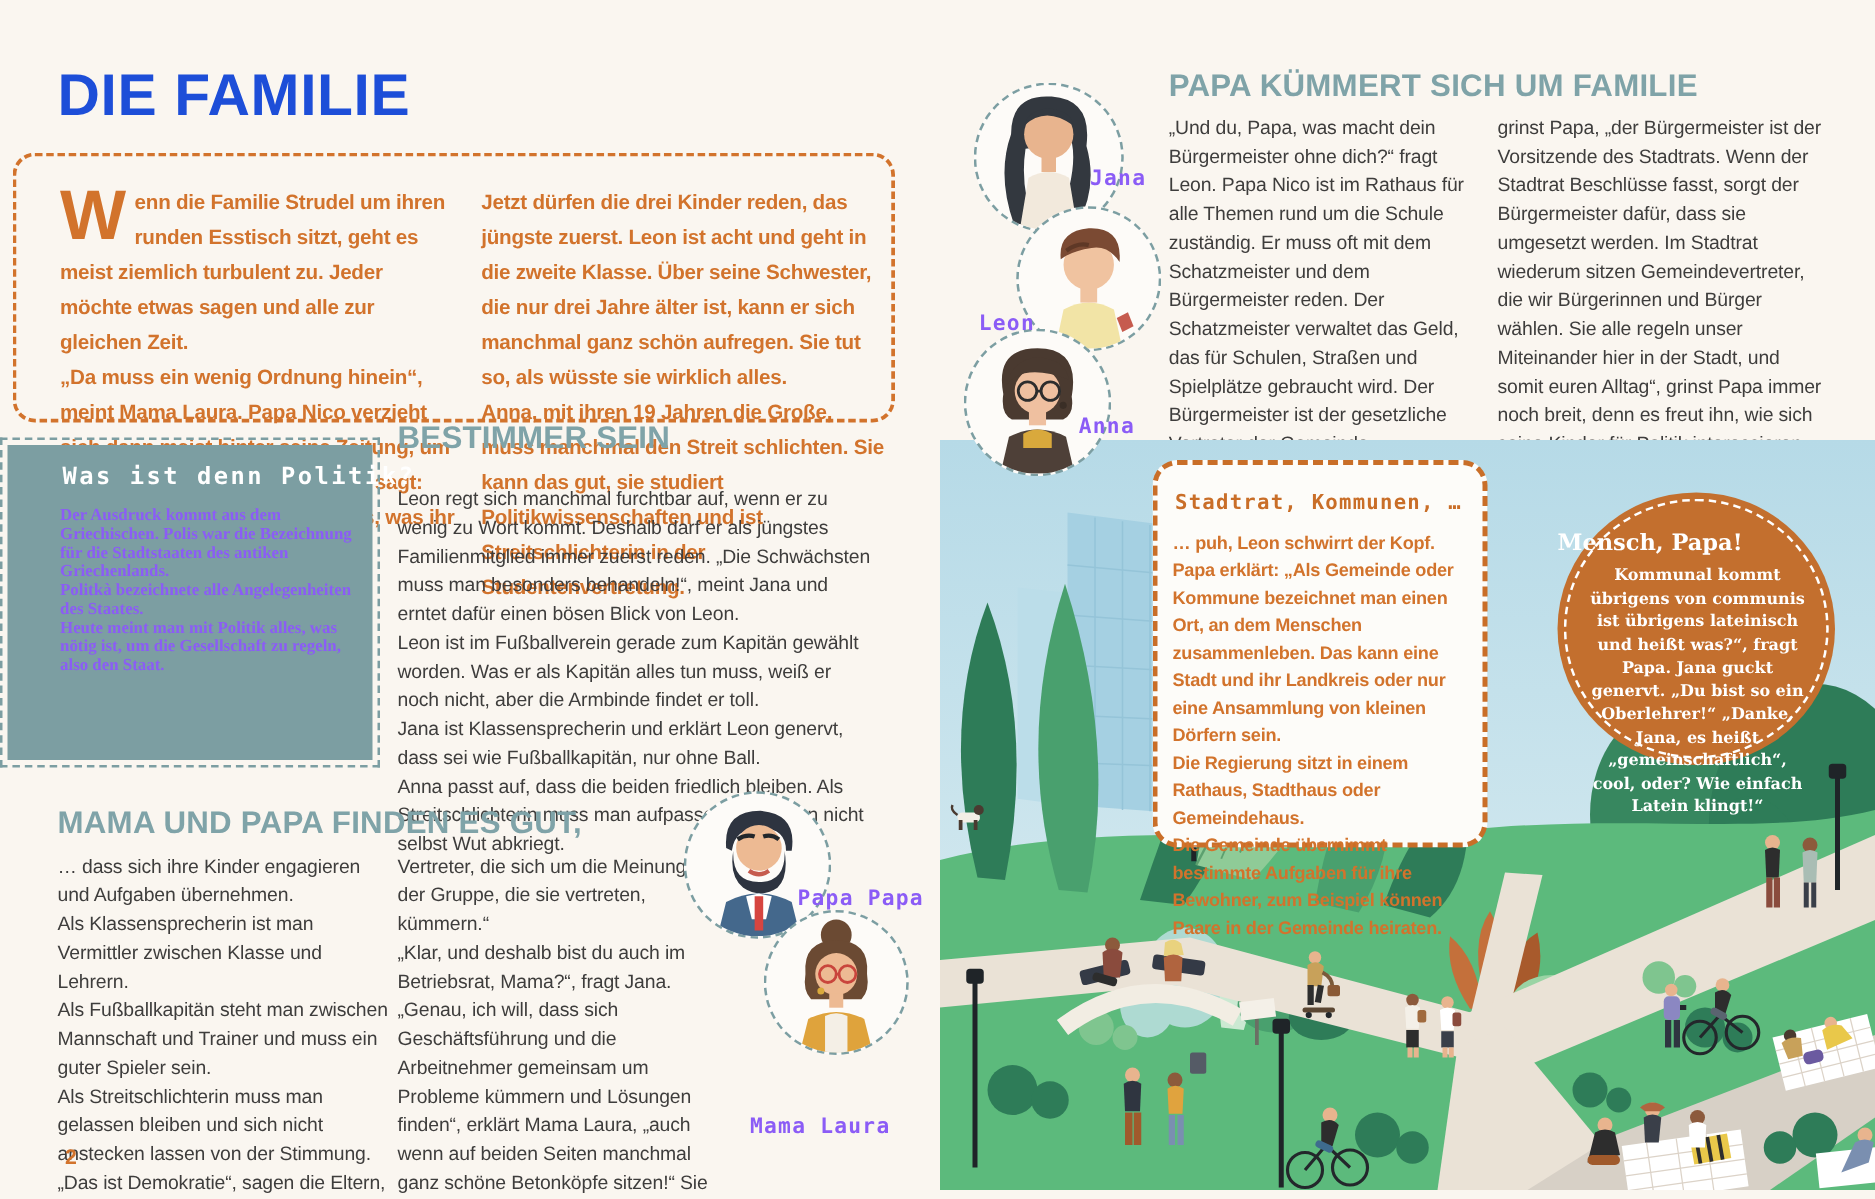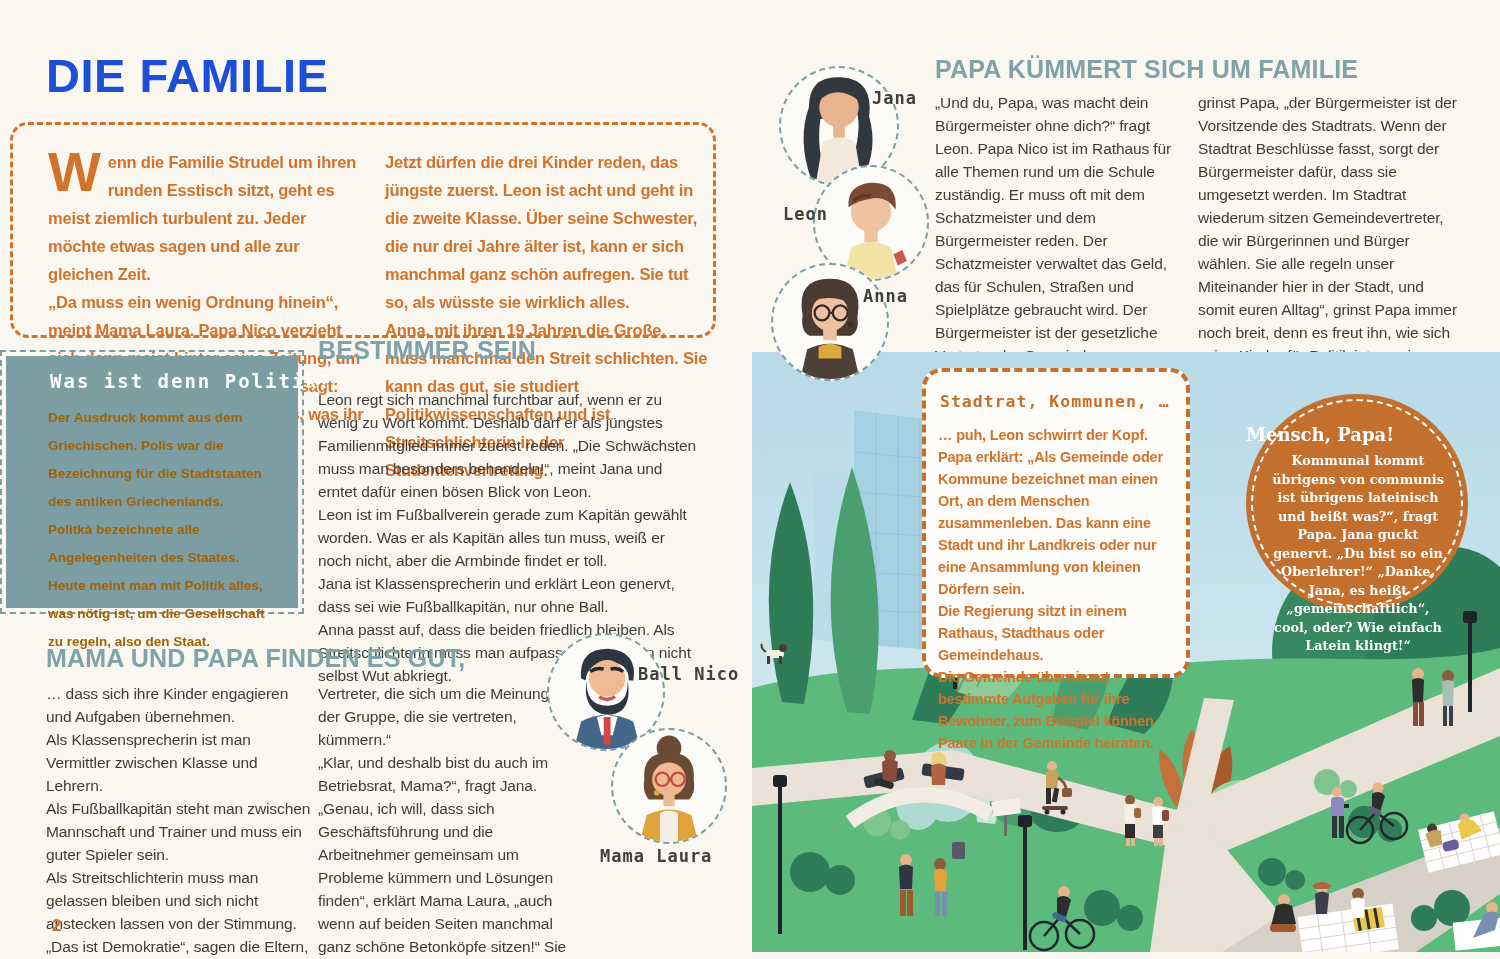--- a/index.html
+++ b/index.html
@@ -51,43 +51,43 @@
     background:#7C9EA2;
     outline:2px dashed #7C9EA2;outline-offset:4px;
   }
   .politik-title{
     left:50px;top:370px;
     font-family:"DejaVu Sans Mono", monospace;
     font-size:19px;font-weight:700;letter-spacing:2px;color:#FFFFFF;
   }
   .politik-body{
     left:48px;top:404px;width:234px;
-    font-family:Liberation Sans, sans-serif;font-weight:700;
-    font-size:13.5px;line-height:28px;color:#a16207;white-space:pre-line;
+    font-family:Liberation Serif, serif;font-weight:700;
+    font-size:13.5px;line-height:15px;color:#8b5cf6;white-space:pre-line;
   }
 
   
   .bestimmer-head{left:318px;top:336px;}
   .bestimmer-body{left:318px;top:388px;width:380px;}
   .mama-head{left:46px;top:644px;}
   .mama-col1{left:46px;top:682px;width:266px;}
   .mama-col2{left:318px;top:682px;width:252px;}
   .page-num{
     left:52px;top:916px;font-size:17px;font-weight:700;color:#D2732C;
   }
 
   
   .avatar{
     border-radius:50%;border:2px dashed #7C9EA2;
     background:#FDFBF8;overflow:hidden;z-index:6;
   }
   .avatar svg{display:block;width:100%;height:100%;}
   .av-label{
     font-family:"DejaVu Sans Mono", monospace;
-    font-size:17px;font-weight:700;letter-spacing:1px;color:#404040;z-index:7;
+    font-size:17px;font-weight:700;letter-spacing:1px;color:#8b5cf6;z-index:7;margin-top:45px;
   }
 
   
   .papa-head{left:935px;top:55px;}
   .papa-col1{left:935px;top:91px;width:246px;}
   .papa-col2{left:1198px;top:91px;width:266px;}
 
   
   .illustration{
     left:752px;top:352px;width:748px;height:600px;z-index:1;
@@ -478,21 +478,21 @@
     <path d="M28,38 Q26,12 52,12 Q78,14 74,40 L70,40 Q70,24 52,24 Q34,24 32,40Z" fill="#2E3440"></path>
     <circle cx="51" cy="38" r="16" fill="#EDBA93"></circle>
     <path d="M33,40 Q32,62 51,62 Q70,62 69,40 Q72,58 64,66 Q52,74 40,66 Q30,58 33,40Z" fill="#2E3440"></path>
     <path d="M44,54 q7,5 14,0" stroke="#C65B4E" stroke-width="3" fill="none"></path>
     <path d="M36,32 q6-4 12-2 M54,30 q6-2 11,2" stroke="#23272B" stroke-width="3" fill="none"></path>
     <path d="M28,76 Q50,64 74,76 L80,100 22,100 Z" fill="#44688C"></path>
     <path d="M42,72 L51,70 60,72 56,88 46,88Z" fill="#FFFFFF"></path>
     <path d="M48,72 L54,72 54,96 48,96Z" fill="#D64541"></path>
   </svg>
 </div>
-<div class="abs av-label" style="left:638px;top:664px;">Ball Nico</div>
+<div class="abs av-label" style="left:638px;top:664px;">Papa Papa</div>
 
 <div class="abs avatar" style="left:611px;top:728px;width:112px;height:112px;">
   <svg viewBox="0 0 100 100">
     <circle cx="50" cy="16" r="11" fill="#6B4A33"></circle>
     <path d="M28,44 Q26,20 50,20 Q74,20 72,44 Q74,56 68,62 L32,62 Q26,56 28,44Z" fill="#6B4A33"></path>
     <circle cx="50" cy="44" r="15" fill="#EDBA93"></circle>
     <circle cx="44" cy="44" r="6" fill="none" stroke="#C9453C" stroke-width="2"></circle>
     <circle cx="58" cy="44" r="6" fill="none" stroke="#C9453C" stroke-width="2"></circle>
     <line x1="50" y1="44" x2="52" y2="44" stroke="#C9453C" stroke-width="2"></line>
     <path d="M30,76 Q50,66 70,76 L76,100 24,100 Z" fill="#DFA33C"></path>

